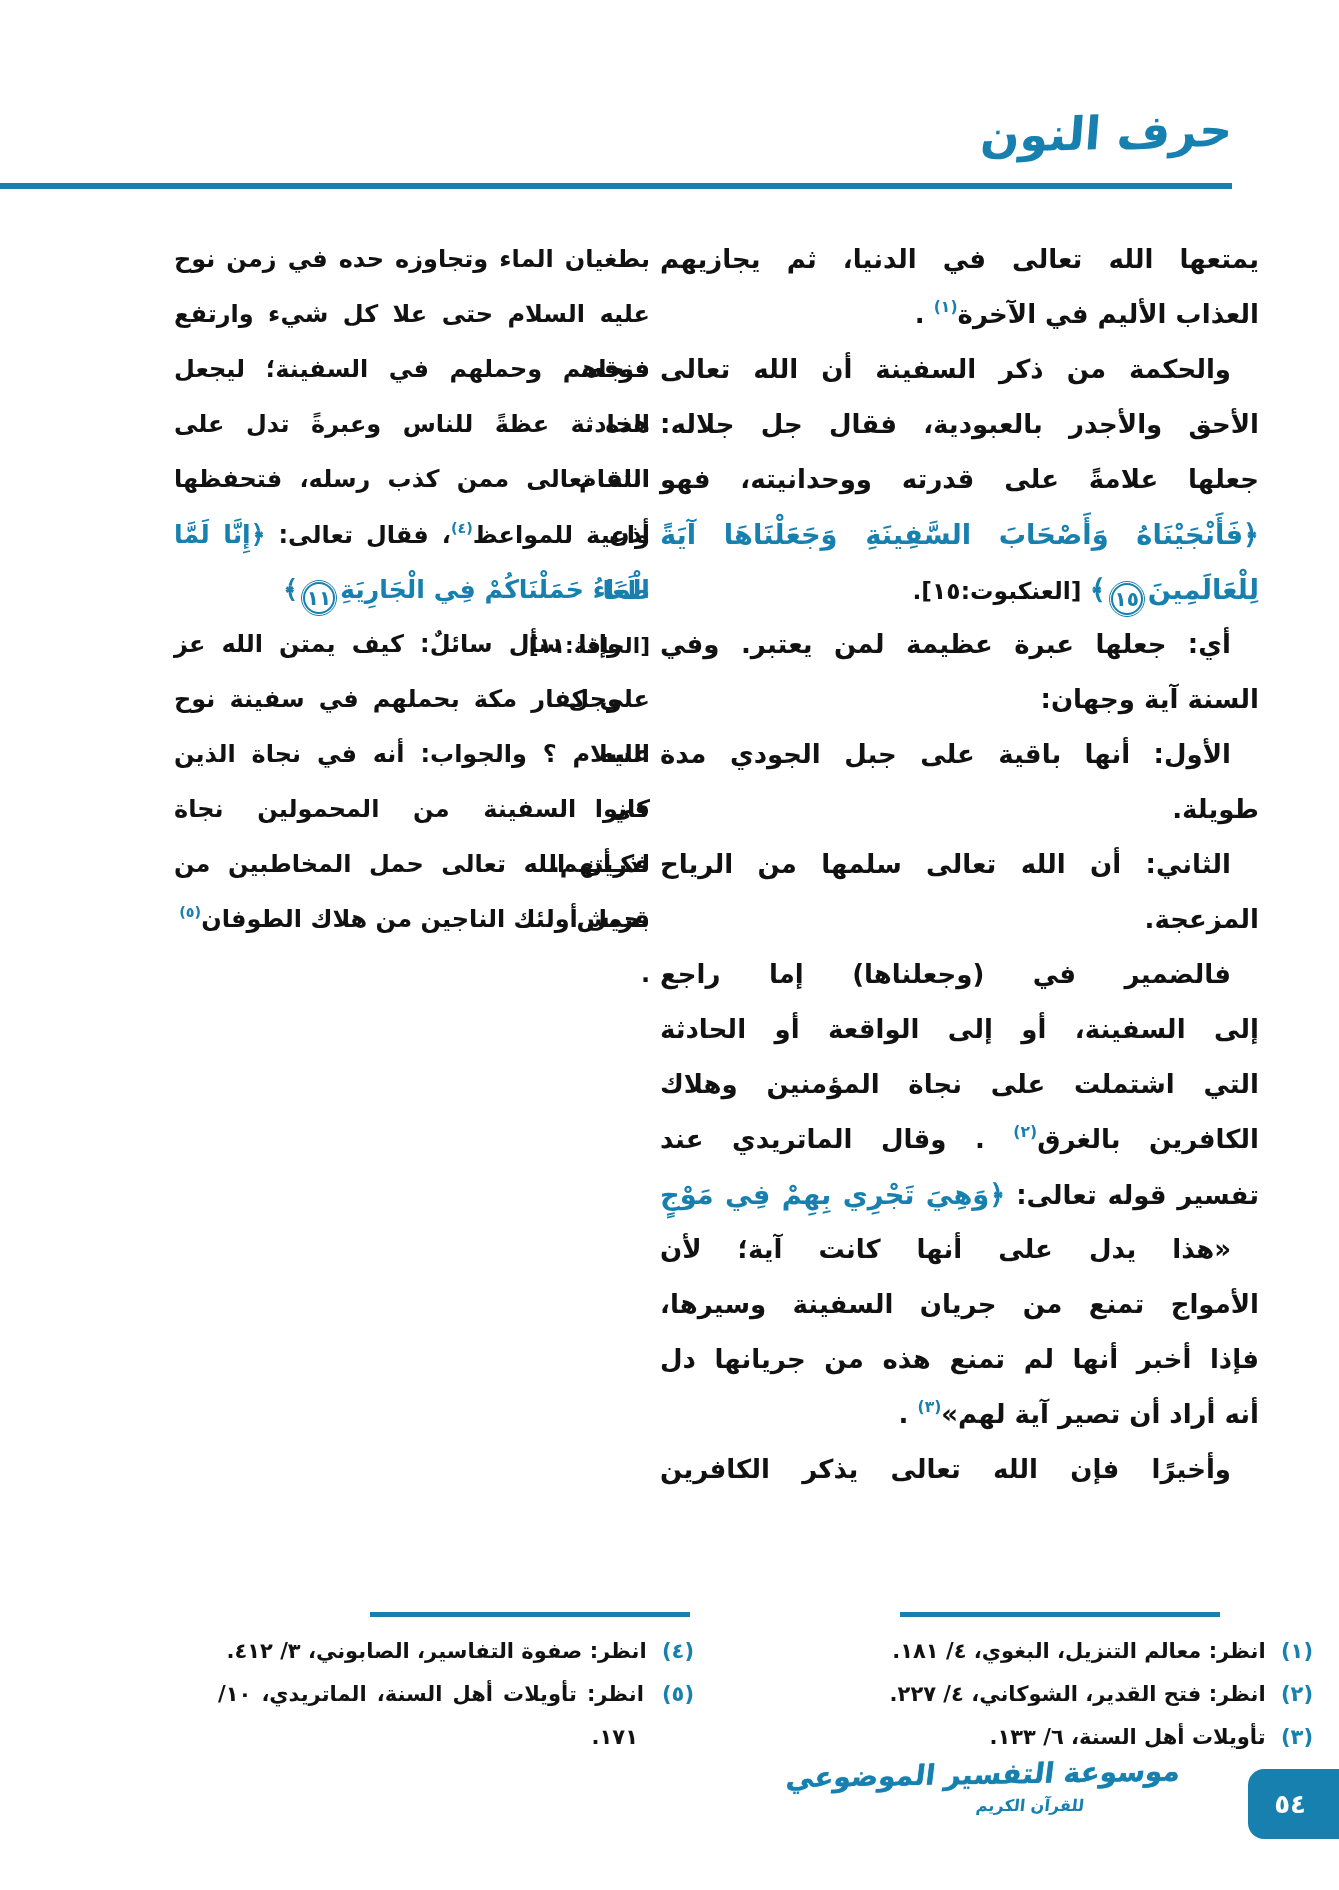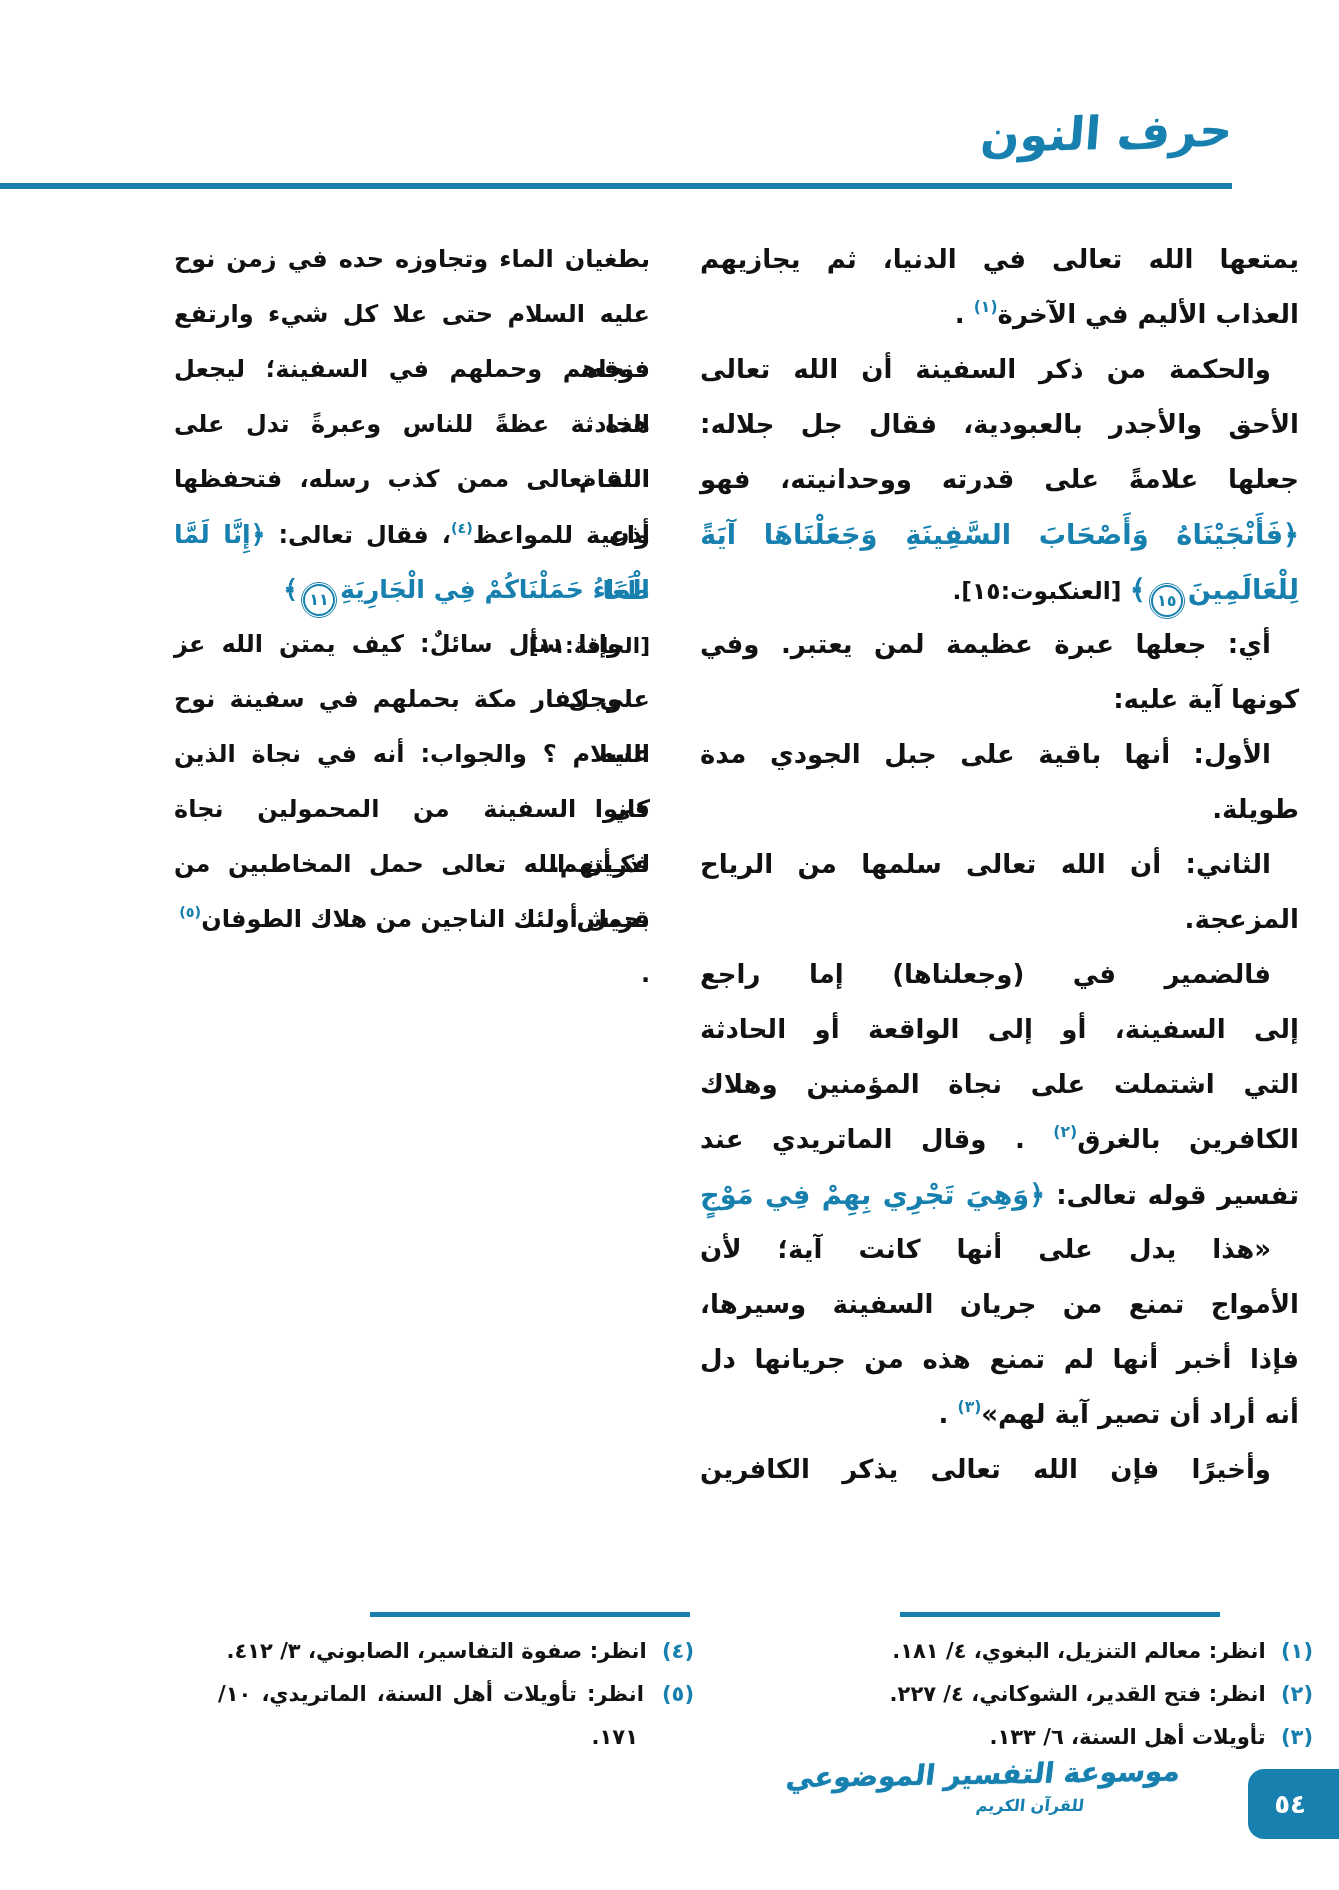--- a/index.html
+++ b/index.html
@@ -16,38 +16,38 @@
     color:var(--accent); font-size:46px; font-weight:700;
     transform:skewX(-6deg) rotate(-1.5deg); letter-spacing:-1px;
     white-space:nowrap; line-height:1.1;
   }
   .header-rule {
     position:absolute; top:183px; left:0; width:1232px; height:6px;
     background:var(--accent);
   }
   
   .col { position:absolute; top:232px; color:var(--ink); font-weight:700; }
-  .col-right { left:660px; width:599px; font-size:26px;margin-left:40px; }
+  .col-right { left:660px; width:599px; font-size:26px; }
   .col-left  { left:174px; width:476px; font-size:24px; }
   .line { height:55px; line-height:55px; }
   .line.j { text-align:justify; text-align-last:justify; }
   .line.r { text-align:right; }
   .line.i { padding-right:28px; }
   .seg-b { color:var(--ink); }
   .seg-q { color:var(--accent); font-size:1.05em; }
   .seg-r { color:var(--ink); font-size:0.9em; }
   .seg-f {
     color:var(--accent); font-size:0.6em;
     position:relative; top:-0.7em; line-height:0;
   }
   .medallion {
     display:inline-block; width:32px; height:32px; line-height:28px;
     border:2px solid var(--accent); outline:1px solid var(--accent);
     outline-offset:1.5px; border-radius:50%;
-    color:var(--accent); font-size:16px; font-weight:700;
+    color:var(--accent); font-size:20px; font-weight:700;
     text-align:center; vertical-align:-7px; margin:0 5px;
   }
   
   .fn-sep { position:absolute; top:1612px; height:5px; background:var(--accent); }
   .fn-sep-right { left:900px; width:320px; }
   .fn-sep-left  { left:370px; width:320px; }
   .fns {
     position:absolute; top:1630px; color:var(--ink);
     font-size:21px; font-weight:700;margin-left:44px;
   }
@@ -93,21 +93,21 @@
 
   <div class="col col-right" id="col-right">
       <div class="line j"><span class="seg-b">يمتعها الله تعالى في الدنيا، ثم يجازيهم</span></div>
       <div class="line r"><span class="seg-b">العذاب الأليم في الآخرة</span><span class="seg-f">(١)</span><span class="seg-b"> .</span></div>
       <div class="line j i"><span class="seg-b">والحكمة من ذكر السفينة أن الله تعالى</span></div>
       <div class="line j"><span class="seg-b">الأحق والأجدر بالعبودية، فقال جل جلاله:</span></div>
       <div class="line j"><span class="seg-b">جعلها علامةً على قدرته ووحدانيته، فهو</span></div>
       <div class="line j"><span class="seg-q">﴿فَأَنْجَيْنَاهُ وَأَصْحَابَ السَّفِينَةِ وَجَعَلْنَاهَا آيَةً</span></div>
       <div class="line r"><span class="seg-q">لِلْعَالَمِينَ</span><span class="medallion">١٥</span><span class="seg-q">﴾</span><span class="seg-r"> [العنكبوت:١٥].</span></div>
       <div class="line j i"><span class="seg-b">أي: جعلها عبرة عظيمة لمن يعتبر. وفي</span></div>
-      <div class="line r"><span class="seg-b">كونها آية عليه:</span></div>
+      <div class="line r"><span class="seg-b">السنة آية وجهان:</span></div>
       <div class="line j i"><span class="seg-b">الأول: أنها باقية على جبل الجودي مدة</span></div>
       <div class="line r"><span class="seg-b">طويلة.</span></div>
       <div class="line j i"><span class="seg-b">الثاني: أن الله تعالى سلمها من الرياح</span></div>
       <div class="line r"><span class="seg-b">المزعجة.</span></div>
       <div class="line j i"><span class="seg-b">فالضمير في (وجعلناها) إما راجع</span></div>
       <div class="line j"><span class="seg-b">إلى السفينة، أو إلى الواقعة أو الحادثة</span></div>
       <div class="line j"><span class="seg-b">التي اشتملت على نجاة المؤمنين وهلاك</span></div>
       <div class="line j"><span class="seg-b">الكافرين بالغرق</span><span class="seg-f">(٢)</span><span class="seg-b"> . وقال الماتريدي عند</span></div>
       <div class="line j"><span class="seg-b">تفسير قوله تعالى: </span><span class="seg-q">﴿وَهِيَ تَجْرِي بِهِمْ فِي مَوْجٍ</span></div>
       <div class="line j i"><span class="seg-b">«هذا يدل على أنها كانت آية؛ لأن</span></div>

